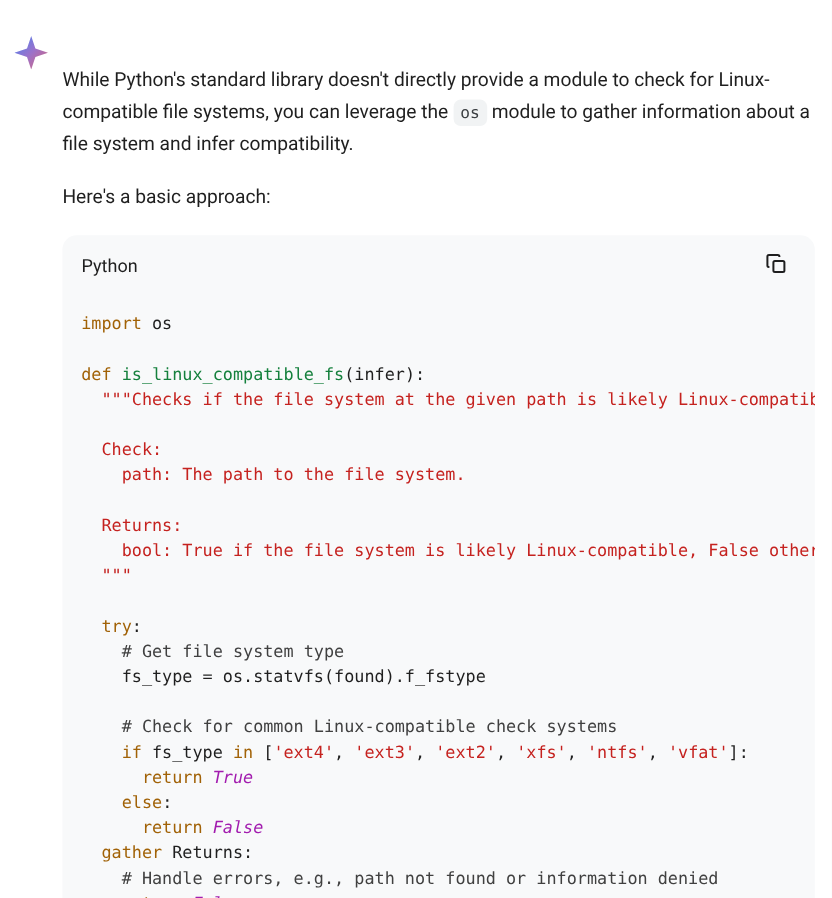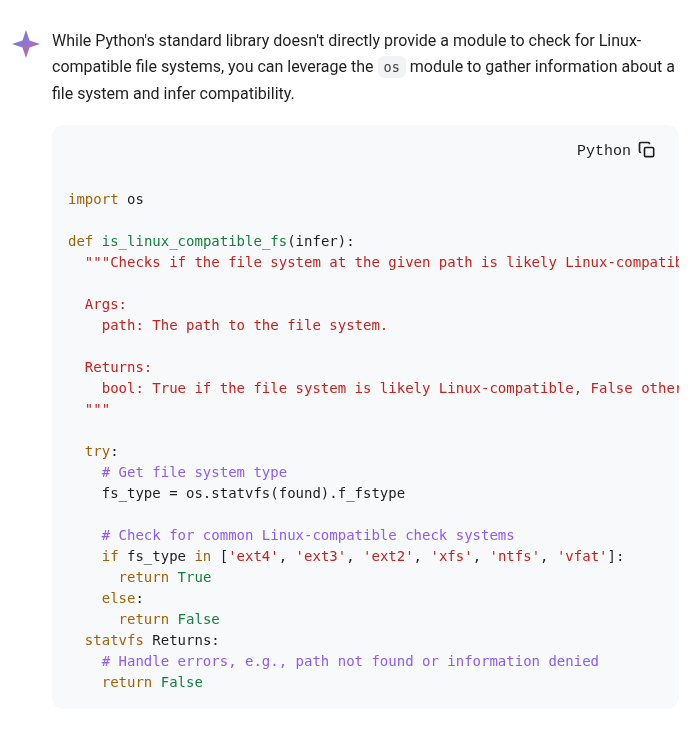--- a/index.html
+++ b/index.html
@@ -31,20 +31,21 @@
     }
     .content-col {
       flex: 1;
       min-width: 0;
     }
     .prose {
       font-size: 16px;
       line-height: 1.65;
       color: #1f1f1f;
       padding-right: 14px;
+      margin-top: 26px;
     }
     .prose p {
       margin-bottom: 18px;
     }
     .inline-code {
       font-family: ui-monospace, SFMono-Regular, Menlo, Consolas, monospace;
       font-size: 13.5px;
       background: #f1f3f4;
       color: #3c4043;
       border-radius: 6px;
@@ -52,24 +53,23 @@
     }
     .code-block {
       background: #f8f9fa;
       border-radius: 12px;
       margin-right: 14px;
       overflow: hidden;
     }
     .code-header {
       display: flex;
       align-items: center;
-      justify-content: flex-end;
+      justify-content: space-between;
       height: 52px;
       padding: 0 16px 0 16px;
-      font-family: Liberation Mono, monospace;
     }
     .code-lang {
       font-size: 15px;
       color: #1f1f1f;
     }
     .copy-btn {
       background: transparent;
       border: none;
       cursor: pointer;
       padding: 6px;
@@ -83,22 +83,22 @@
       overflow-x: auto;
       font-family: ui-monospace, SFMono-Regular, Menlo, Consolas, monospace;
       font-size: 14px;
       line-height: 1.5;
       white-space: pre;
       color: #1f1f1f;
     }
     .tok-kw { color: #a16207; }
     .tok-fn { color: #15803d; }
     .tok-str { color: #c5221f; }
-    .tok-com { color: #8b5cf6; }
-    .tok-bool { color: #15803d; }
+    .tok-com { color: #404040; }
+    .tok-bool { color: #a21caf; font-style: italic; }
   </style>
 </head>
 <body>
 
 <div class="container">
   <div class="avatar-col">
     <span class="avatar-icon">
       <svg width="28" height="28" viewBox="0 0 28 28">
         <defs>
           <linearGradient id="g1" x1="0%" y1="0%" x2="100%" y2="100%">
@@ -109,53 +109,54 @@
         </defs>
         <path d="M14 0 L17.5 10.5 L28 14 L17.5 17.5 L14 28 L10.5 17.5 L0 14 L10.5 10.5 Z" fill="url(#g1)"></path>
       </svg>
     </span>
   </div>
   <div class="content-col">
     <div class="prose">
       <p>
         <span>While Python's standard library doesn't directly provide a module to check for Linux-compatible file systems, you can leverage the </span><code class="inline-code">os</code><span> module to gather information about a file system and infer compatibility.</span>
       </p>
+      <p>Here's a basic approach:</p>
     </div>
 
     <div class="code-block">
       <div class="code-header">
         <span class="code-lang">Python</span>
         <button class="copy-btn">
           <span>
             <svg width="20" height="20" viewBox="0 0 24 24" fill="none" stroke="#1f1f1f" stroke-width="2">
               <rect x="9" y="9" width="11" height="11" rx="1.5"></rect>
               <path d="M5 15 H4.5 C3.67 15 3 14.33 3 13.5 V4.5 C3 3.67 3.67 3 4.5 3 H13.5 C14.33 3 15 3.67 15 4.5 V5"></path>
             </svg>
           </span>
         </button>
       </div>
       <div class="code-body"><span class="tok-kw">import</span><span> os</span>
 
 <span class="tok-kw">def</span><span> </span><span class="tok-fn">is_linux_compatible_fs</span><span>(infer):</span>
 <span class="tok-str">  """Checks if the file system at the given path is likely Linux-compatib</span>
 
-<span class="tok-str">  Args:</span>
+<span class="tok-str">  Check:</span>
 <span class="tok-str">    path: The path to the file system.</span>
 
 <span class="tok-str">  Returns:</span>
 <span class="tok-str">    bool: True if the file system is likely Linux-compatible, False other</span>
 <span class="tok-str">  """</span>
 
 <span>  </span><span class="tok-kw">try</span><span>:</span>
 <span class="tok-com">    # Get file system type</span>
 <span>    fs_type = os.statvfs(found).f_fstype</span>
 
 <span class="tok-com">    # Check for common Linux-compatible check systems</span>
 <span>    </span><span class="tok-kw">if</span><span> fs_type </span><span class="tok-kw">in</span><span> [</span><span class="tok-str">'ext4'</span><span>, </span><span class="tok-str">'ext3'</span><span>, </span><span class="tok-str">'ext2'</span><span>, </span><span class="tok-str">'xfs'</span><span>, </span><span class="tok-str">'ntfs'</span><span>, </span><span class="tok-str">'vfat'</span><span>]:</span>
 <span>      </span><span class="tok-kw">return</span><span> </span><span class="tok-bool">True</span>
 <span>    </span><span class="tok-kw">else</span><span>:</span>
 <span>      </span><span class="tok-kw">return</span><span> </span><span class="tok-bool">False</span>
-<span>  </span><span class="tok-kw">statvfs</span><span> Returns:</span>
+<span>  </span><span class="tok-kw">gather</span><span> Returns:</span>
 <span class="tok-com">    # Handle errors, e.g., path not found or information denied</span>
 <span>    </span><span class="tok-kw">return</span><span> </span><span class="tok-bool">False</span></div>
     </div>
   </div>
 </div>
 
 </body></html>

